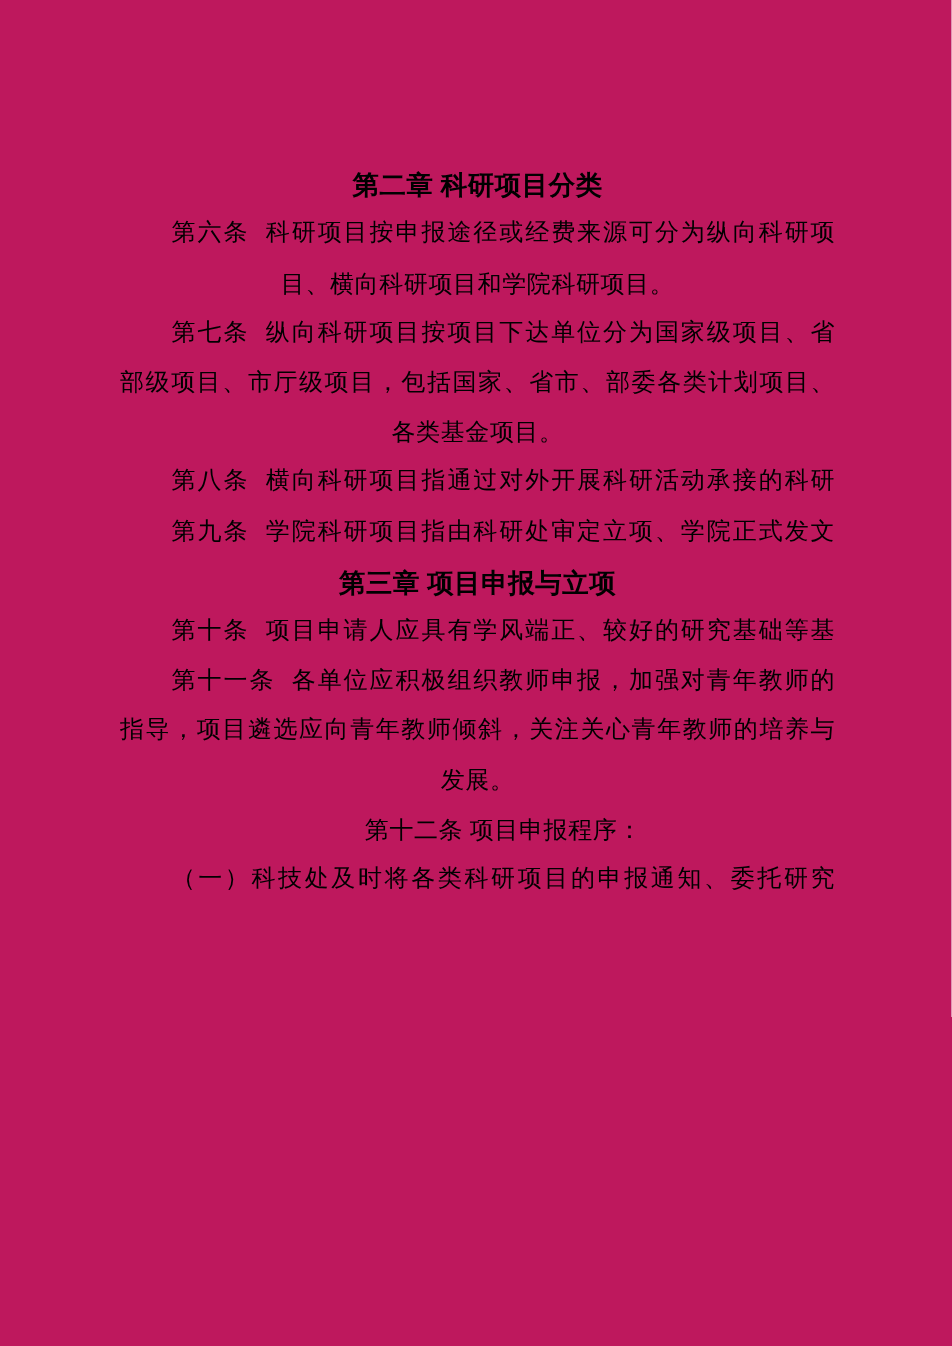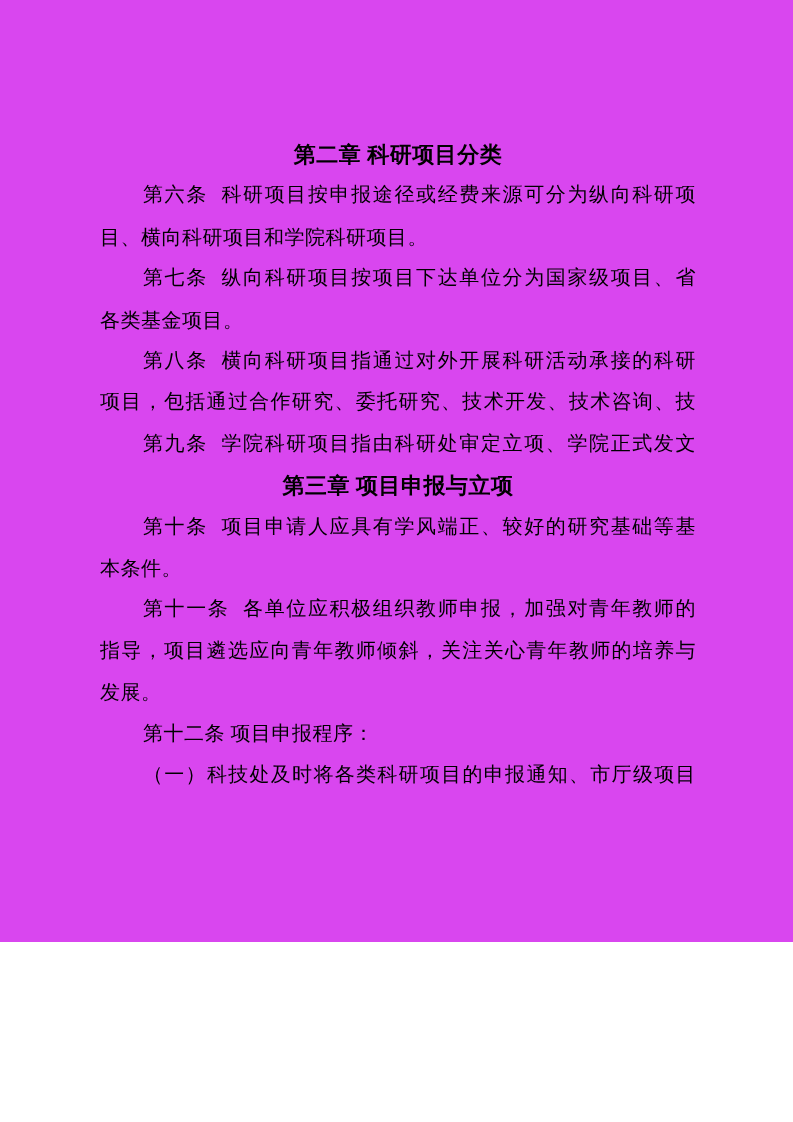--- a/index.html
+++ b/index.html
@@ -3,38 +3,38 @@
 <meta charset="utf-8">
 <style>
   html, body {
     margin: 0;
     padding: 0;
     background: #ffffff;
   }
   .page {
     position: relative;
     width: 793px;
-    height: 942px;
-    background: #d946ef;
+    height: 1122px;
+    background: #be185d;
     color: #000000;
     font-family: "Liberation Serif", "DejaVu Serif", serif;
     overflow: hidden;
   }
   .doc-content {
     position: absolute;
     left: 100px;
     top: 134px;
     width: 596px;
   }
   .line {
     font-size: 20px;
     line-height: 41.4px;
     height: 41.4px;
     overflow: hidden;
-    text-align: left;
+    text-align: center;
     letter-spacing: 0.5px;
   }
   .line.heading {
     font-size: 22px;
     font-weight: bold;
     text-align: center;
     letter-spacing: 0.5px;
   }
   .line.indent {
     padding-left: 43px;
@@ -47,26 +47,25 @@
 </style>
 </head>
 <body>
 
 <div class="page">
   <div class="doc-content">
     <div class="line heading">第二章 科研项目分类</div>
     <div class="line indent jfull">第六条 科研项目按申报途径或经费来源可分为纵向科研项</div>
     <div class="line">目、横向科研项目和学院科研项目。</div>
     <div class="line indent jfull">第七条 纵向科研项目按项目下达单位分为国家级项目、省</div>
+    <div class="line jfull">部级项目、市厅级项目，包括国家、省市、部委各类计划项目、</div>
     <div class="line">各类基金项目。</div>
     <div class="line indent jfull">第八条 横向科研项目指通过对外开展科研活动承接的科研</div>
-    <div class="line jfull">项目，包括通过合作研究、委托研究、技术开发、技术咨询、技</div>
     <div class="line indent jfull">第九条 学院科研项目指由科研处审定立项、学院正式发文</div>
     <div class="line heading">第三章 项目申报与立项</div>
     <div class="line indent jfull">第十条 项目申请人应具有学风端正、较好的研究基础等基</div>
-    <div class="line">本条件。</div>
     <div class="line indent jfull">第十一条 各单位应积极组织教师申报，加强对青年教师的</div>
     <div class="line jfull">指导，项目遴选应向青年教师倾斜，关注关心青年教师的培养与</div>
     <div class="line">发展。</div>
     <div class="line indent">第十二条 项目申报程序：</div>
-    <div class="line indent jfull">（一）科技处及时将各类科研项目的申报通知、市厅级项目</div>
+    <div class="line indent jfull">（一）科技处及时将各类科研项目的申报通知、委托研究</div>
   </div>
 </div>
 
 </body></html>

